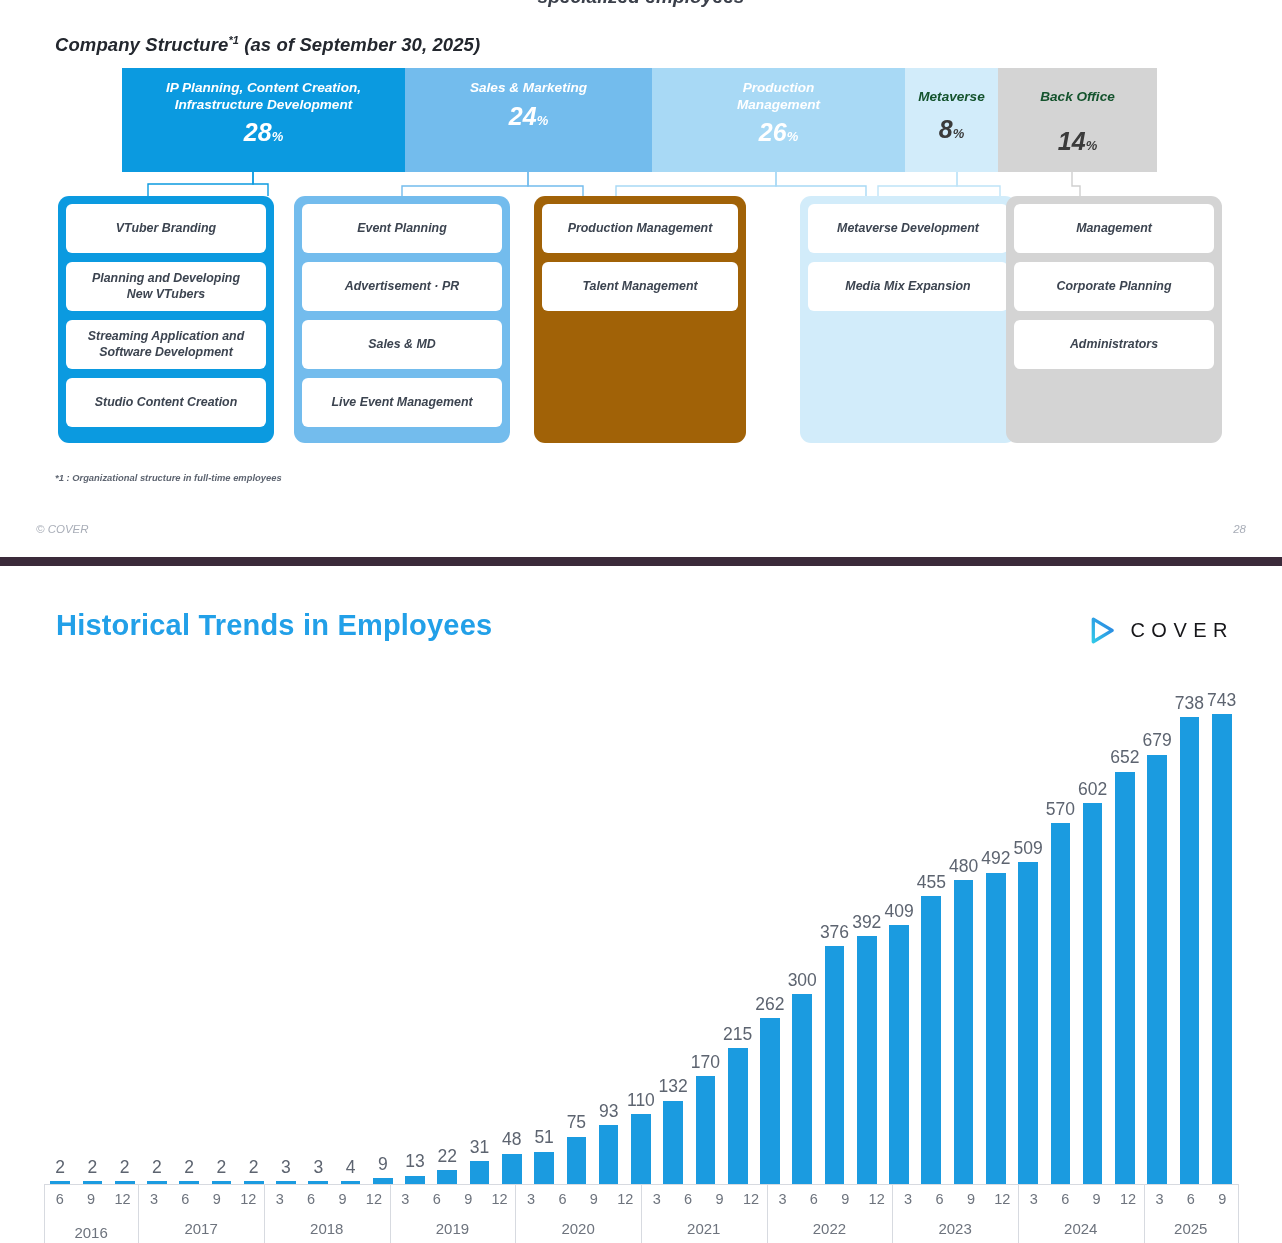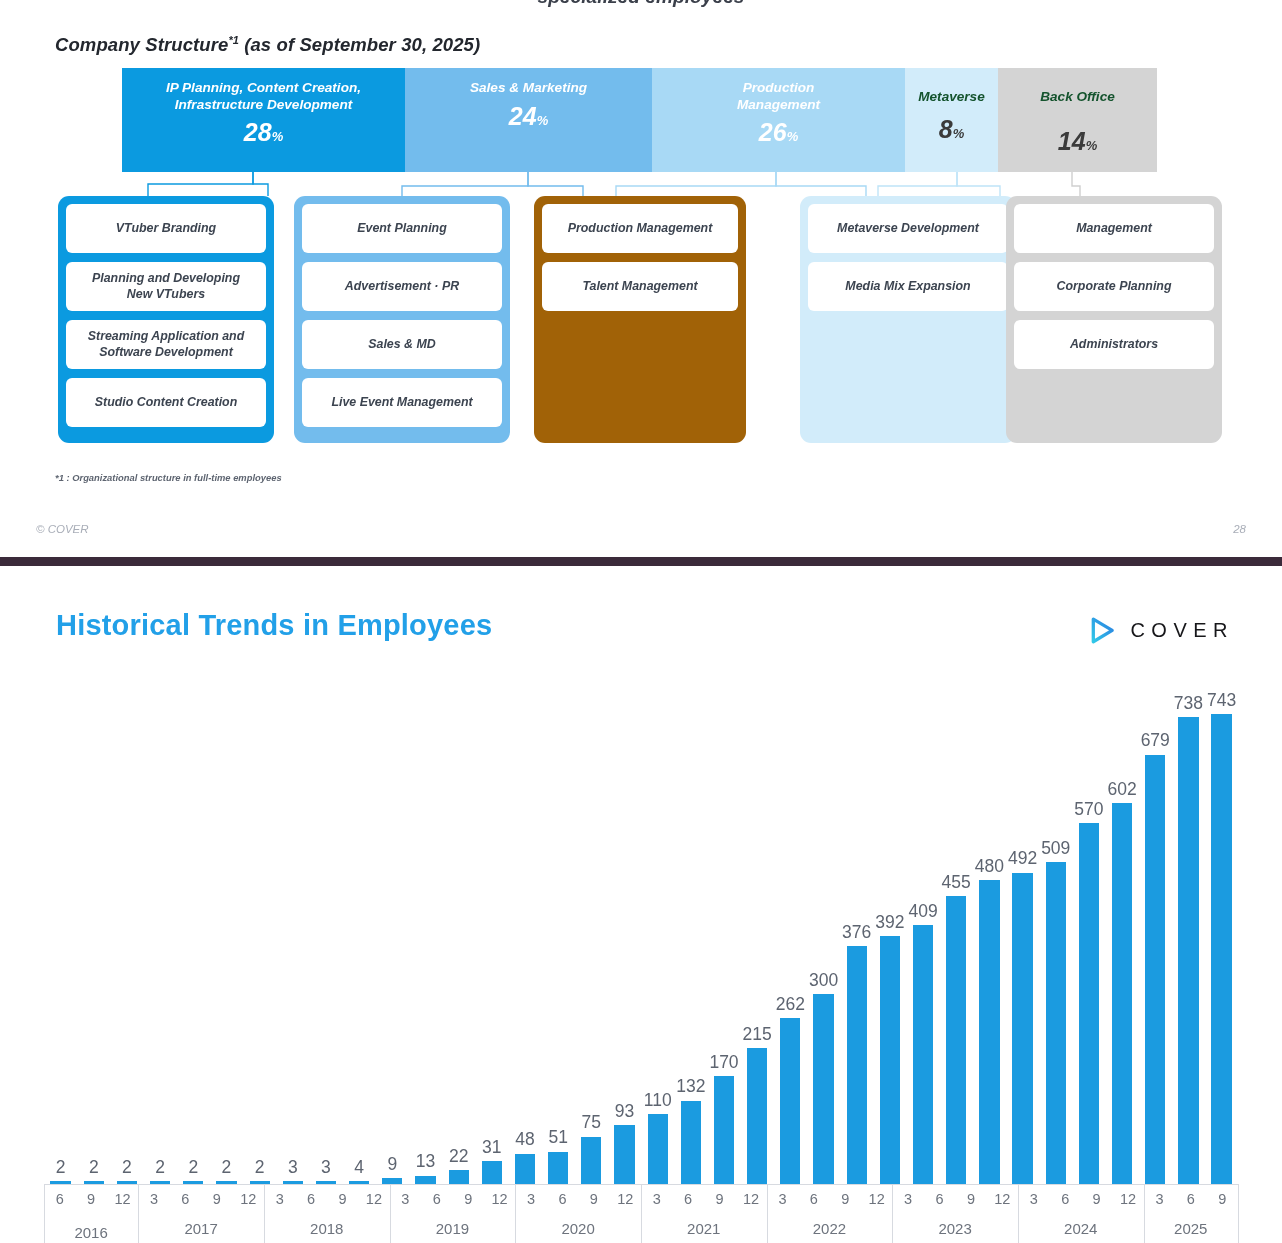--- a/index.html
+++ b/index.html
@@ -388,20 +388,24 @@
           <div class="blabel" style="bottom: 326.978px;">509</div>
           <div class="bar" style="height: 321.978px; background: rgb(27, 155, 224);"></div>
         </div>
         <div class="bcell">
           <div class="blabel" style="bottom: 365.565px;">570</div>
           <div class="bar" style="height: 360.565px; background: rgb(27, 155, 224);"></div>
         </div>
         <div class="bcell">
           <div class="blabel" style="bottom: 385.808px;">602</div>
           <div class="bar" style="height: 380.808px; background: rgb(27, 155, 224);"></div>
+        </div>
+        <div class="bcell">
+          <div class="blabel" style="bottom: 417.436px;">652</div>
+          <div class="bar" style="height: 412.436px; background: rgb(27, 155, 224);"></div>
         </div>
         <div class="bcell">
           <div class="blabel" style="bottom: 434.515px;">679</div>
           <div class="bar" style="height: 429.515px; background: rgb(27, 155, 224);"></div>
         </div>
         <div class="bcell">
           <div class="blabel" style="bottom: 471.837px;">738</div>
           <div class="bar" style="height: 466.837px; background: rgb(27, 155, 224);"></div>
         </div>
         <div class="bcell">

